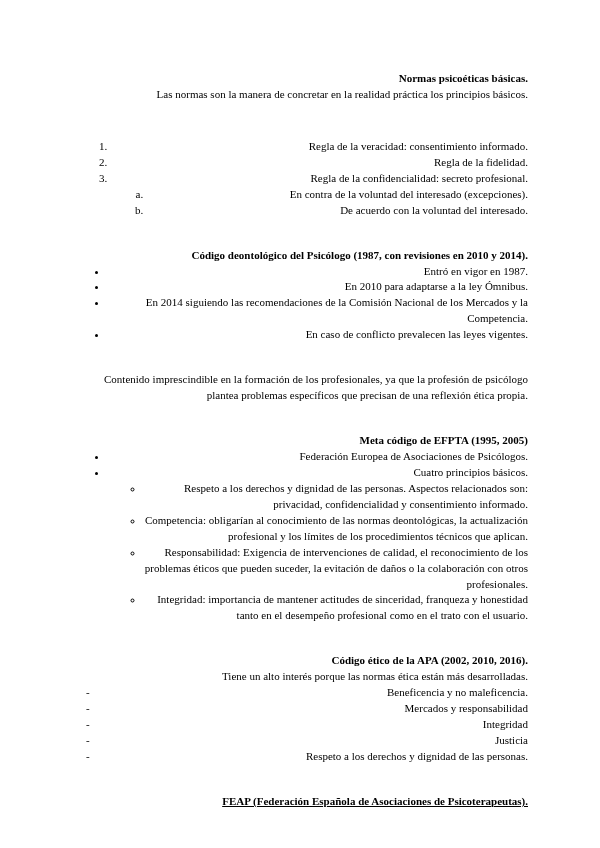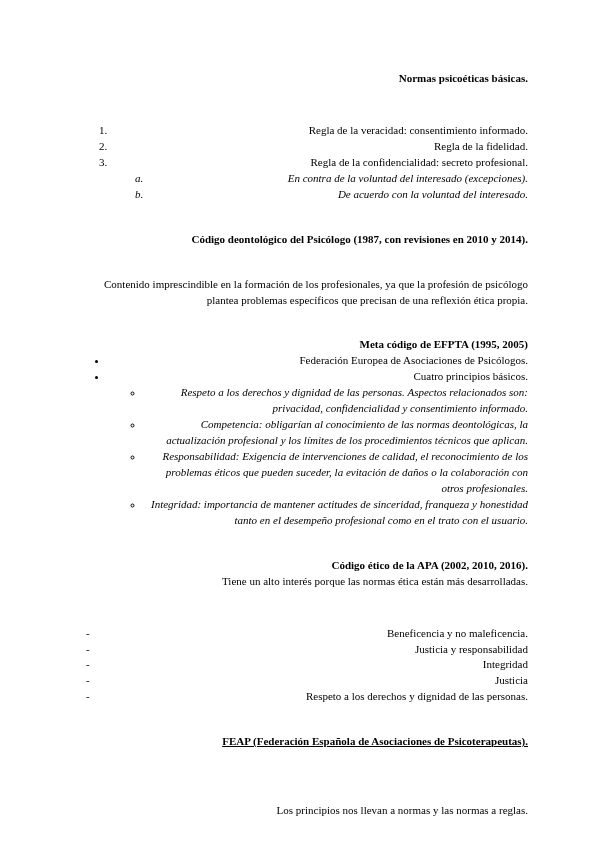--- a/index.html
+++ b/index.html
@@ -15,52 +15,59 @@
   }
   .page { padding: 71px 72px 0 72px; }
 
   .block { margin-bottom: 29px; }
   .block-feap { margin-bottom: 53px; text-decoration: underline; }
 
   .heading { font-size: 11px; font-weight: bold; }
   .para { font-size: 11px; }
 
   ol.list-decimal { list-style: decimal; padding-left: 38px; margin-top: 36px; }
-  ol.list-alpha  { list-style: lower-alpha; padding-left: 36px; font-style: italic; }
+  ol.list-alpha  { list-style: lower-alpha; padding-left: 36px; }
   ul.list-disc   { list-style: disc; padding-left: 36px; }
-  ul.list-circle { list-style: circle; padding-left: 36px; font-style: italic; }
+  ul.list-circle { list-style: circle; padding-left: 36px; }
 
-  ul.list-dash { list-style: none; padding-left: 28px; margin-top: 36px; }
+  ul.list-dash { list-style: none; padding-left: 28px; }
   ul.list-dash > li { position: relative; }
   ul.list-dash > li::before { content: "-"; position: absolute; left: -14px; }
 
   li { font-size: 11px; }
 </style>
 </head>
 <body>
 
 <div class="page">
 
   <section class="block">
     <h2 class="heading">Normas psicoéticas básicas.</h2>
+    <p class="para">Las normas son la manera de concretar en la realidad práctica los principios básicos.</p>
     <ol class="list-decimal">
       <li>Regla de la veracidad: consentimiento informado.</li>
       <li>Regla de la fidelidad.</li>
       <li>
         <span>Regla de la confidencialidad: secreto profesional.</span>
         <ol class="list-alpha">
           <li>En contra de la voluntad del interesado (excepciones).</li>
           <li>De acuerdo con la voluntad del interesado.</li>
         </ol>
       </li>
     </ol>
   </section>
 
   <section class="block">
     <h2 class="heading">Código deontológico del Psicólogo (1987, con revisiones en 2010 y 2014).</h2>
+    <ul class="list-disc">
+      <li>Entró en vigor en 1987.</li>
+      <li>En 2010 para adaptarse a la ley Ómnibus.</li>
+      <li>En 2014 siguiendo las recomendaciones de la Comisión Nacional de los Mercados y la Competencia.</li>
+      <li>En caso de conflicto prevalecen las leyes vigentes.</li>
+    </ul>
   </section>
 
   <section class="block">
     <p class="para">Contenido imprescindible en la formación de los profesionales, ya que la profesión de psicólogo plantea problemas específicos que precisan de una reflexión ética propia.</p>
   </section>
 
   <section class="block">
     <h2 class="heading">Meta código de EFPTA (1995, 2005)</h2>
     <ul class="list-disc">
       <li>Federación Europea de Asociaciones de Psicólogos.</li>
@@ -74,21 +81,21 @@
         </ul>
       </li>
     </ul>
   </section>
 
   <section class="block">
     <h2 class="heading">Código ético de la APA (2002, 2010, 2016).</h2>
     <p class="para">Tiene un alto interés porque las normas ética están más desarrolladas.</p>
     <ul class="list-dash">
       <li>Beneficencia y no maleficencia.</li>
-      <li>Justicia y responsabilidad</li>
+      <li>Mercados y responsabilidad</li>
       <li>Integridad</li>
       <li>Justicia</li>
       <li>Respeto a los derechos y dignidad de las personas.</li>
     </ul>
   </section>
 
   <section class="block block-feap">
     <h2 class="heading">FEAP (Federación Española de Asociaciones de Psicoterapeutas).</h2>
   </section>
 

